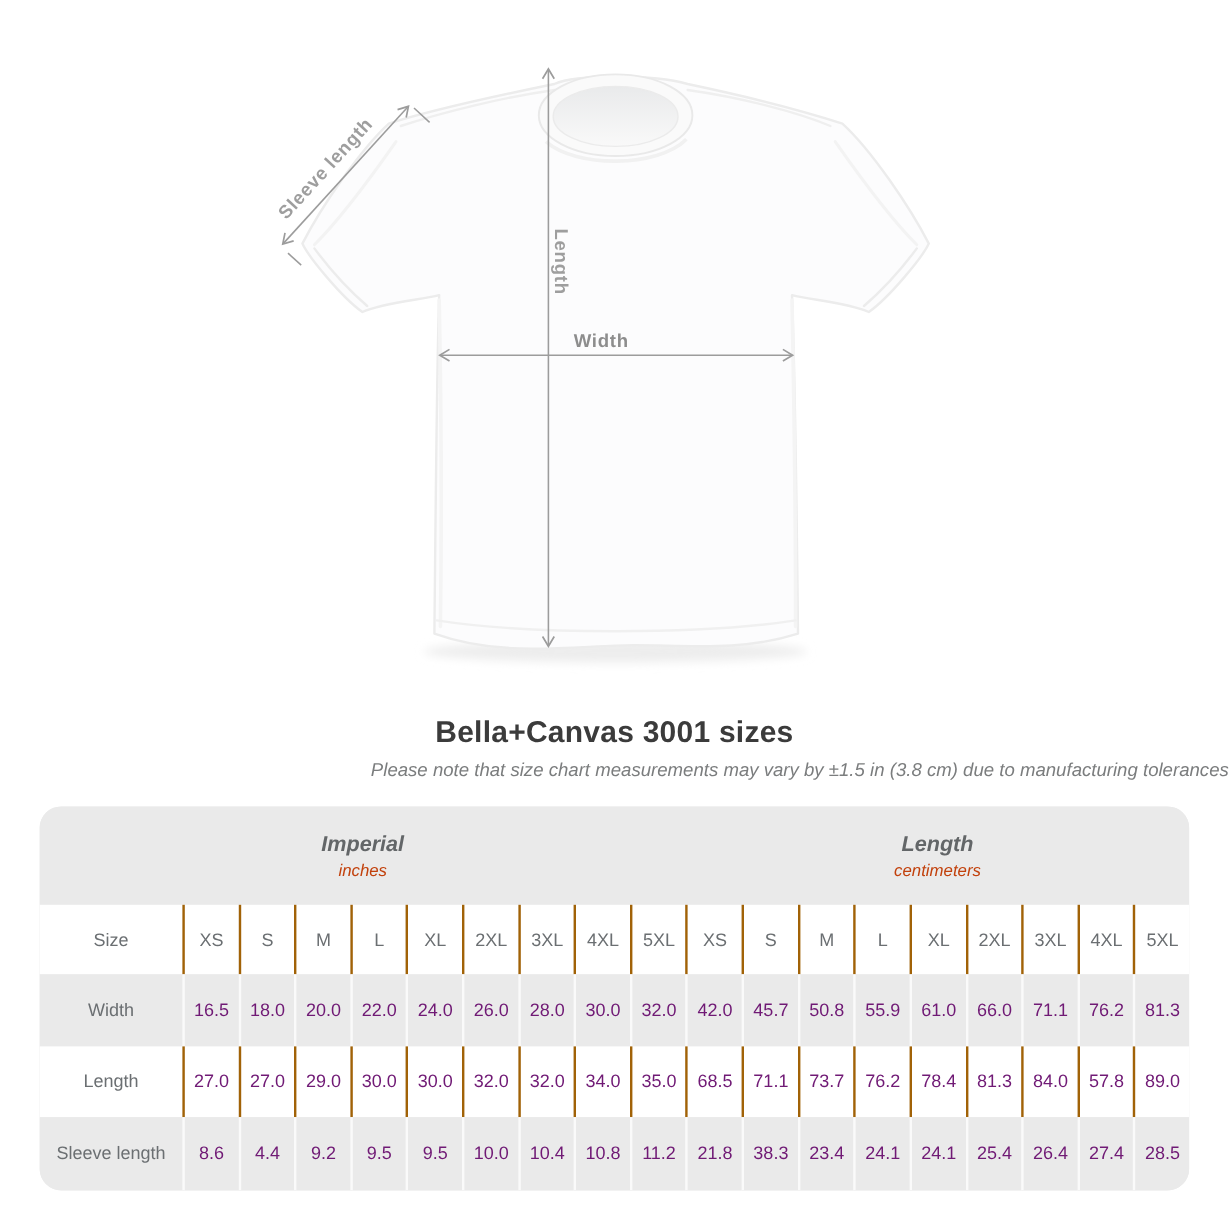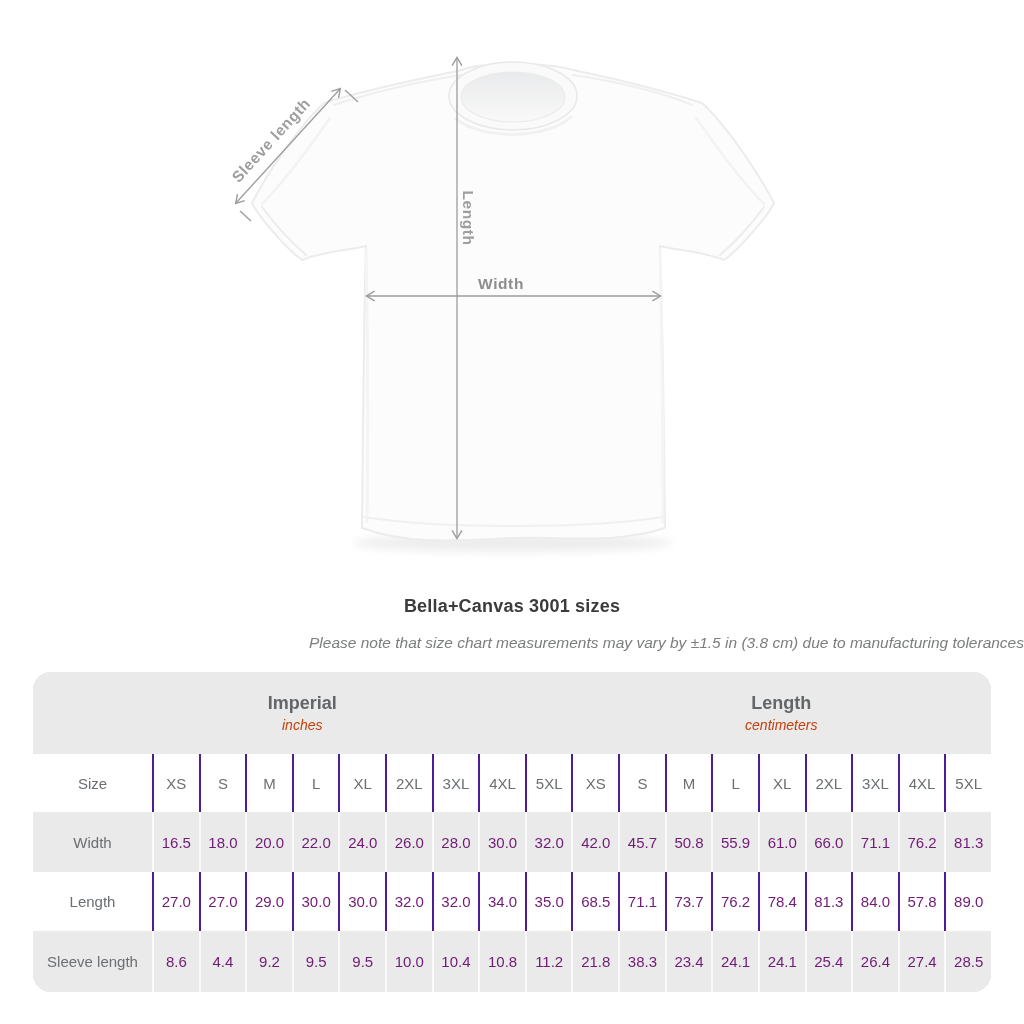--- a/index.html
+++ b/index.html
@@ -8,21 +8,21 @@
     font-family:"Liberation Sans","DejaVu Sans",sans-serif;
     -webkit-font-smoothing:antialiased;
   }
   
   .figure{position:absolute;left:0;top:0;width:1024px;height:588px;}
   .dim-label{font-weight:bold;font-size:15.5px;fill:#9e9e9e;letter-spacing:.6px;}
   .dim-label-dark{font-weight:bold;font-size:15.5px;fill:#8d8d8d;letter-spacing:.6px;}
   
   .page-title{
     position:absolute;left:0;top:596px;width:1024px;text-align:center;
-    font-size:18px;font-weight:bold;color:#3b3b3b;letter-spacing:.2px;
+    font-size:25px;font-weight:bold;color:#3b3b3b;letter-spacing:.2px;
   }
   .page-subtitle{
     position:absolute;left:0;top:634px;width:1024px;text-align:right;
     font-size:15.5px;font-style:italic;color:#7b7d7e;
   }
   
   .table-wrap{
     position:absolute;left:33px;top:672px;width:958px;height:320px;
     border-radius:18px;overflow:hidden;background:#eaeaea;
   }
@@ -31,24 +31,24 @@
     table-layout:fixed;
   }
   .size-table td{padding:0;text-align:center;vertical-align:middle;font-size:15px;}
   tr.group-row{height:82px;}
   tr.sizes-row{height:58px;}
   tr.r-width{height:60px;}
   tr.r-length{height:59px;}
   tr.r-sleeve{height:61px;}
   tr.row-white td{background:#ffffff;}
   tr.row-gray td{background:#eaeaea;}
-  tr.row-white td + td{border-left:2px solid #4c1d95;}
+  tr.row-white td + td{border-left:2px solid #a16207;}
   tr.row-gray td + td{border-left:2px solid #fafafa;}
   tr.group-row td{background:#eaeaea;border:none;}
-  .group-name{font-weight:bold;font-size:18px;color:#636668;line-height:1.3;}
+  .group-name{font-weight:bold;font-style:italic;font-size:18px;color:#636668;line-height:1.3;}
   .group-unit{font-style:italic;font-size:14px;color:#c2410c;line-height:1.3;}
   .lbl{font-weight:normal;color:#6b6f72;}
   .val{color:#701a75;}
 </style>
 </head>
 <body>
 
 <div class="figure">
   <svg width="1024" height="588" viewBox="0 0 1024 588">
     <defs>

